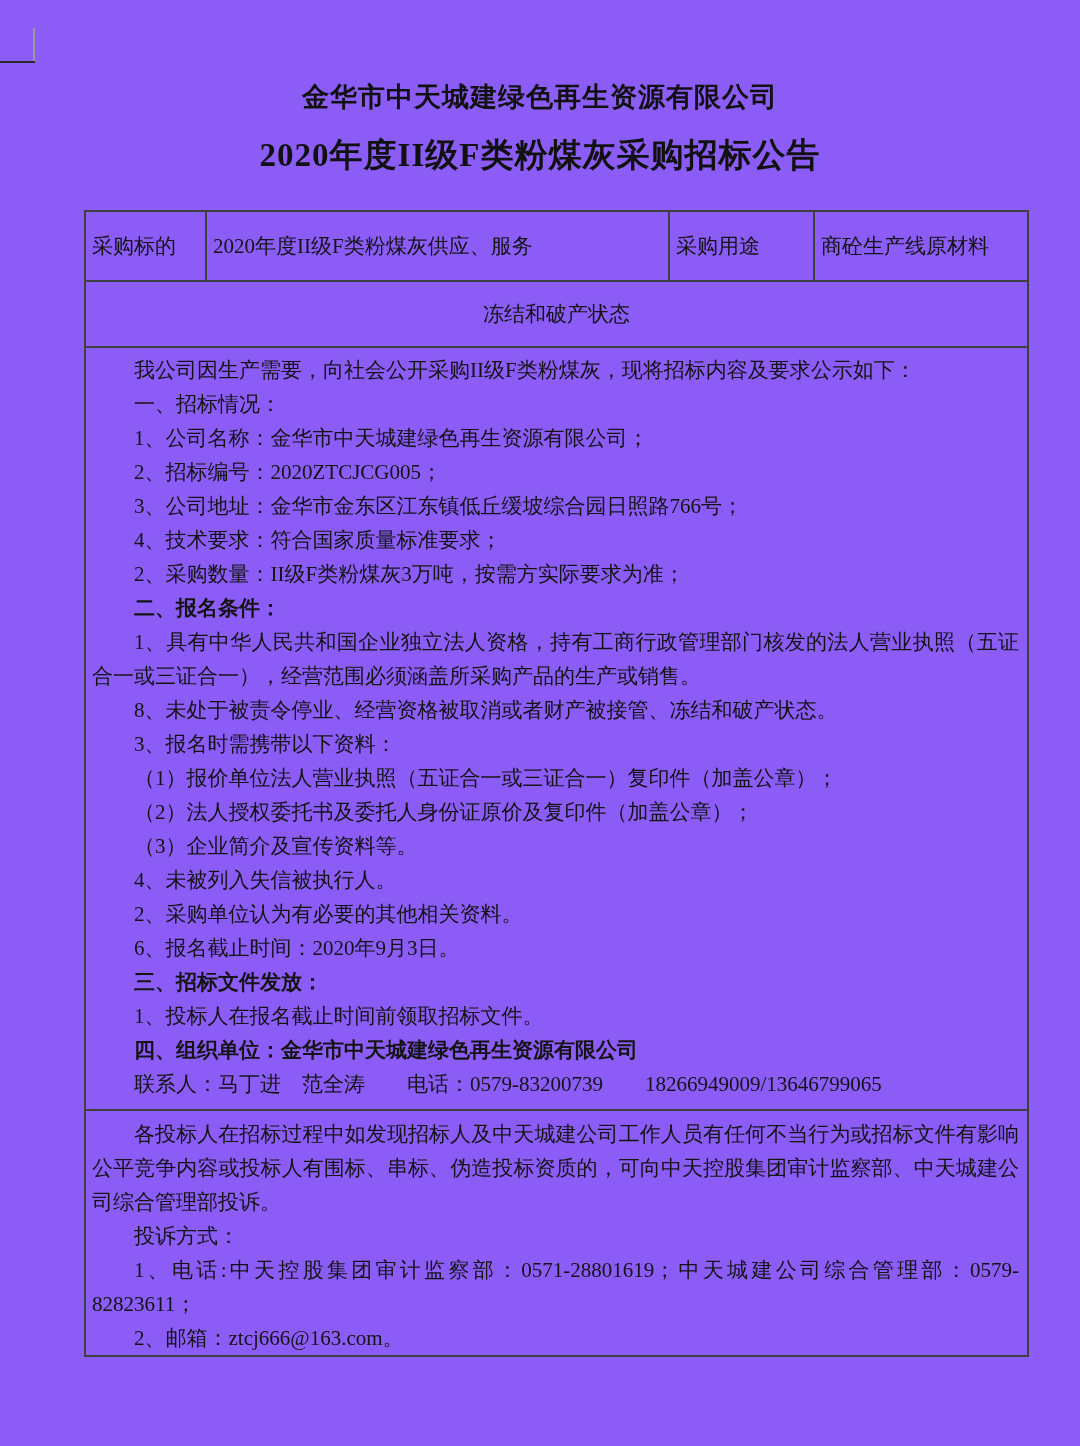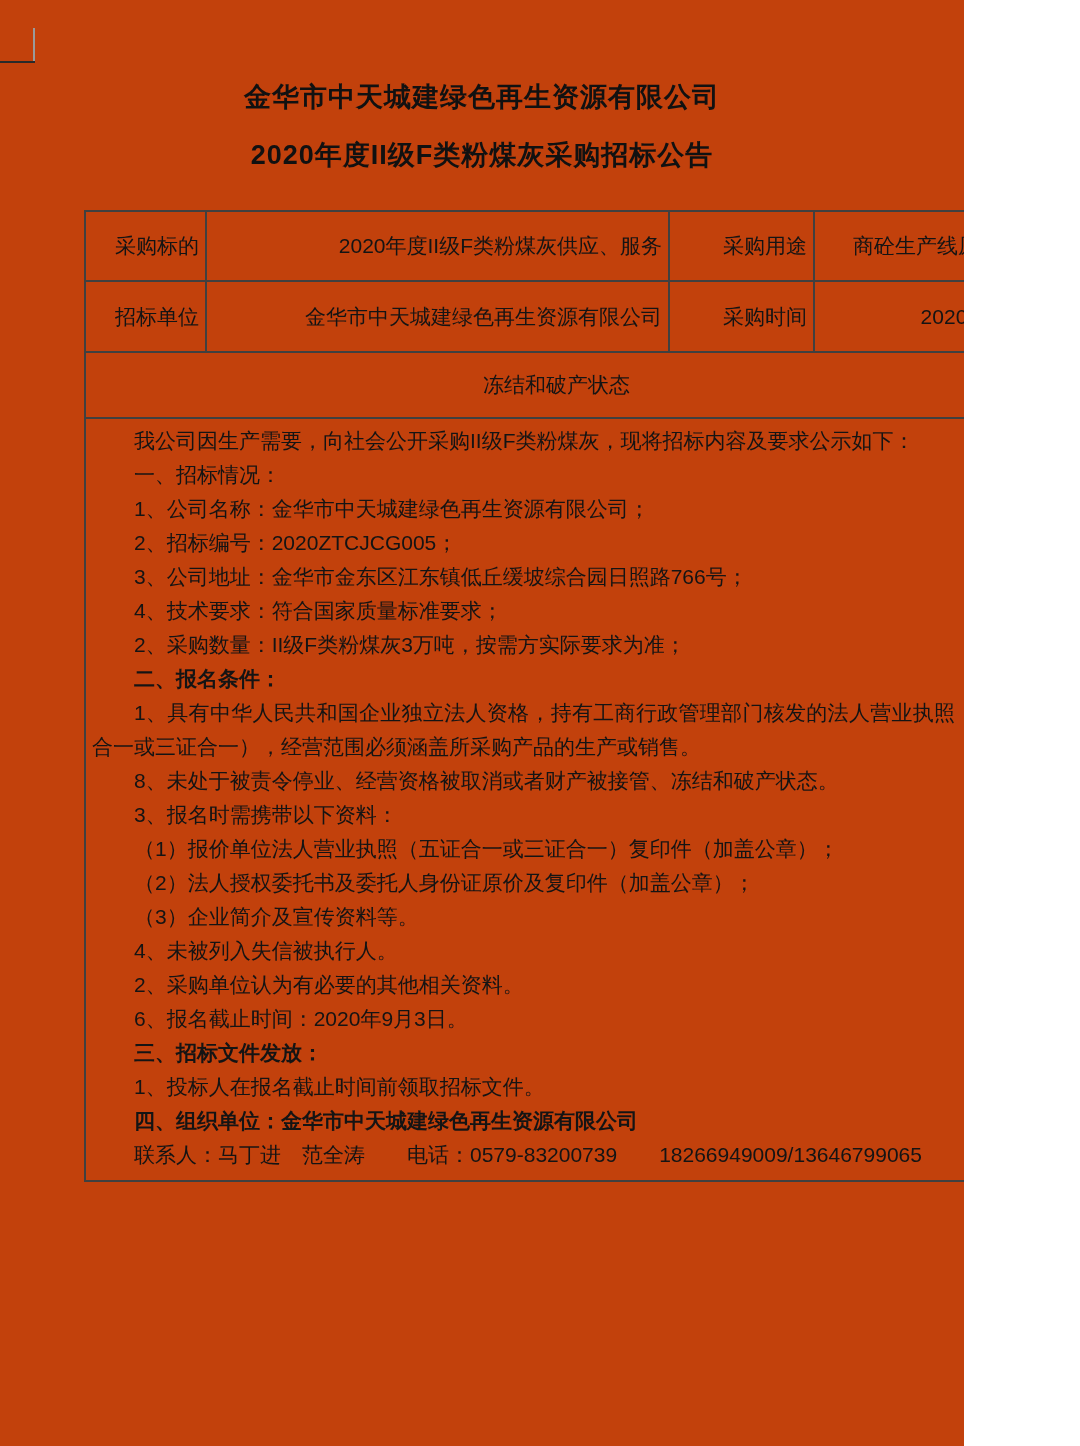--- a/index.html
+++ b/index.html
@@ -1,47 +1,47 @@
 <!DOCTYPE html>
 <html><head>
 <meta charset="utf-8">
 <style>
   * { box-sizing: border-box; }
   html, body { margin: 0; padding: 0; background: #ffffff; }
   .page {
     position: relative;
-    width: 964px;
+    width: 1080px;
     height: 1446px;
-    background: #c2410c;
-    font-family: Liberation Sans, sans-serif;
+    background: #8b5cf6;
+    font-family: Liberation Serif, serif;
     color: #111111;
     overflow: hidden;
   }
   
   .corner-mark-v { position: absolute; left: 33px; top: 28px; width: 2px; height: 34px; background: #9a9a9a; }
   .corner-mark-h { position: absolute; left: 0px; top: 61px; width: 35px; height: 2px; background: #2a2a2a; }
 
   .titles { position: absolute; top: 82px; left: 0; width: 100%; text-align: center; }
   .title-1 { margin: 0; font-size: 27px; font-weight: bold; line-height: 30px; letter-spacing: 1px; }
-  .title-2 { margin: 28px 0 0 0; font-size: 27px; font-weight: bold; line-height: 30px; letter-spacing: 1px; }
+  .title-2 { margin: 28px 0 0 0; font-size: 33px; font-weight: bold; line-height: 30px; letter-spacing: 1px; }
 
   table.tender {
     position: absolute;
     left: 84px;
     top: 210px;
     width: 943px;
     border-collapse: collapse;
     table-layout: fixed;
   }
   table.tender td {
     border: 2px solid #404040;
     font-size: 21px;
     color: #141414;
   }
-  td.c-label, td.c-value { text-align: right; vertical-align: middle; padding: 4px 6px; margin-left: 40px; }
+  td.c-label, td.c-value { text-align: left; vertical-align: middle; padding: 4px 6px; margin-left: 40px; }
   tr.r-info-1 td { height: 70px; }
   tr.r-info-2 td { height: 71px; }
   td.section-cell { height: 66px; text-align: center; vertical-align: middle; }
   td.body-cell { height: 763px; vertical-align: top; padding: 5px 8px 2px 6px; }
   td.complaint-cell { height: 229px; vertical-align: top; padding: 6px 8px 0 6px; }
   .body-cell p, .complaint-cell p {
     margin: 0;
     font-size: 21px;
     line-height: 34px;
     text-indent: 2em;
@@ -70,26 +70,20 @@
       <col style="width:145px">
       <col style="width:214px">
     </colgroup>
     <tbody>
       <tr class="r-info-1">
         <td class="c-label">采购标的</td>
         <td class="c-value">2020年度II级F类粉煤灰供应、服务</td>
         <td class="c-label">采购用途</td>
         <td class="c-value">商砼生产线原材料</td>
       </tr>
-      <tr class="r-info-2">
-        <td class="c-label">招标单位</td>
-        <td class="c-value">金华市中天城建绿色再生资源有限公司</td>
-        <td class="c-label">采购时间</td>
-        <td class="c-value">2020年9月</td>
-      </tr>
       <tr>
         <td class="section-cell" colspan="4">冻结和破产状态</td>
       </tr>
       <tr>
         <td class="body-cell" colspan="4">
           <p>我公司因生产需要，向社会公开采购II级F类粉煤灰，现将招标内容及要求公示如下：</p>
           <p>一、招标情况：</p>
           <p>1、公司名称：金华市中天城建绿色再生资源有限公司；</p>
           <p>2、招标编号：2020ZTCJCG005；</p>
           <p>3、公司地址：金华市金东区江东镇低丘缓坡综合园日照路766号；</p>
@@ -104,16 +98,24 @@
           <p>（3）企业简介及宣传资料等。</p>
           <p>4、未被列入失信被执行人。</p>
           <p>2、采购单位认为有必要的其他相关资料。</p>
           <p>6、报名截止时间：2020年9月3日。</p>
           <p class="bold">三、招标文件发放：</p>
           <p>1、投标人在报名截止时间前领取招标文件。</p>
           <p class="bold">四、组织单位：金华市中天城建绿色再生资源有限公司</p>
           <p>联系人：马丁进　范全涛　　电话：0579-83200739　　18266949009/13646799065</p>
         </td>
       </tr>
+      <tr>
+        <td class="complaint-cell" colspan="4">
+          <p>各投标人在招标过程中如发现招标人及中天城建公司工作人员有任何不当行为或招标文件有影响公平竞争内容或投标人有围标、串标、伪造投标资质的，可向中天控股集团审计监察部、中天城建公司综合管理部投诉。</p>
+          <p>投诉方式：</p>
+          <p>1、电话:中天控股集团审计监察部：0571-28801619；中天城建公司综合管理部：0579-82823611；</p>
+          <p>2、邮箱：ztcj666@163.com。</p>
+        </td>
+      </tr>
     </tbody>
   </table>
 
 </div>
 
 </body></html>

